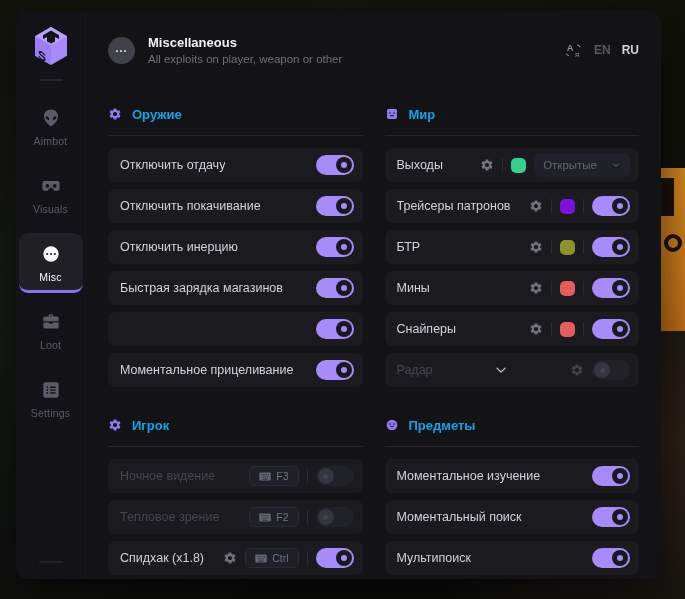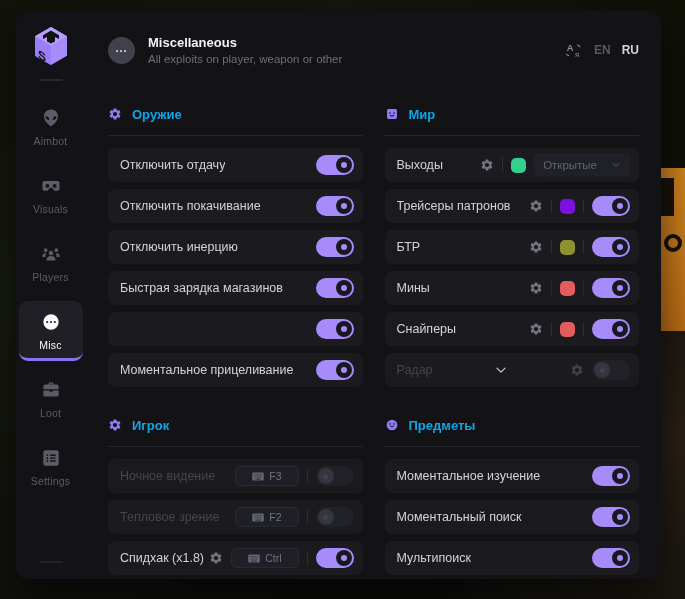--- a/index.html
+++ b/index.html
@@ -69,21 +69,21 @@
   .toggle .knob{position:absolute;top:2px;width:16px;height:16px;border-radius:50%;}
   .toggle.on .knob{right:2px;background:#18181f;}
   .toggle.on .knob::after{content:"";position:absolute;inset:5px;border-radius:50%;background:#a78bfa;}
   .toggle.off .knob{left:2px;background:#3c3c48;}
   .toggle.off .knob::after{content:"";position:absolute;inset:5.5px;border-radius:50%;background:#585870;opacity:.55;}
 
   .dropdown{height:24px;box-sizing:border-box;display:flex;align-items:center;gap:14px;padding:0 9px;
     background:#202028;border-radius:6px;color:#64646f;font-size:11.5px;cursor:pointer;}
   .dropdown svg{width:10px;height:10px;stroke:#64646f;stroke-width:2.4;fill:none;}
 
-  .keybadge{height:20px;box-sizing:border-box;display:flex;align-items:center;gap:5px;padding:0 16px;
+  .keybadge{height:20px;box-sizing:border-box;display:flex;align-items:center;gap:5px;padding:0 9px;
     background:#1f1f27;border:1px solid #2a2a33;border-radius:5px;color:#73737e;font-size:10.5px;cursor:pointer;}
   .keybadge svg{width:12px;height:9px;fill:#666672;}
 
   .row.disabled .rlabel{color:#45454d;}
   .row.disabled .gear{fill:#4a4a54;opacity:.8;}
   .row.disabled .toggle{opacity:.8;}
   .chev-mid{width:16px;height:16px;stroke:#c3c3cb;stroke-width:2;fill:none;cursor:pointer;}
 </style>
 </head>
 <body>
@@ -150,26 +150,20 @@
             <use href="#i-alien"></use>
           </svg>
         <span>Aimbot</span>
       </div>
       <div class="nav-item">
         <svg>
             <use href="#i-vr"></use>
           </svg>
         <span>Visuals</span>
       </div>
-      <div class="nav-item">
-        <svg>
-            <use href="#i-players"></use>
-          </svg>
-        <span>Players</span>
-      </div>
       <div class="nav-item active">
         <svg>
             <use href="#i-ellipsis"></use>
           </svg>
         <span>Misc</span>
       </div>
       <div class="nav-item">
         <svg>
             <use href="#i-briefcase"></use>
           </svg>

